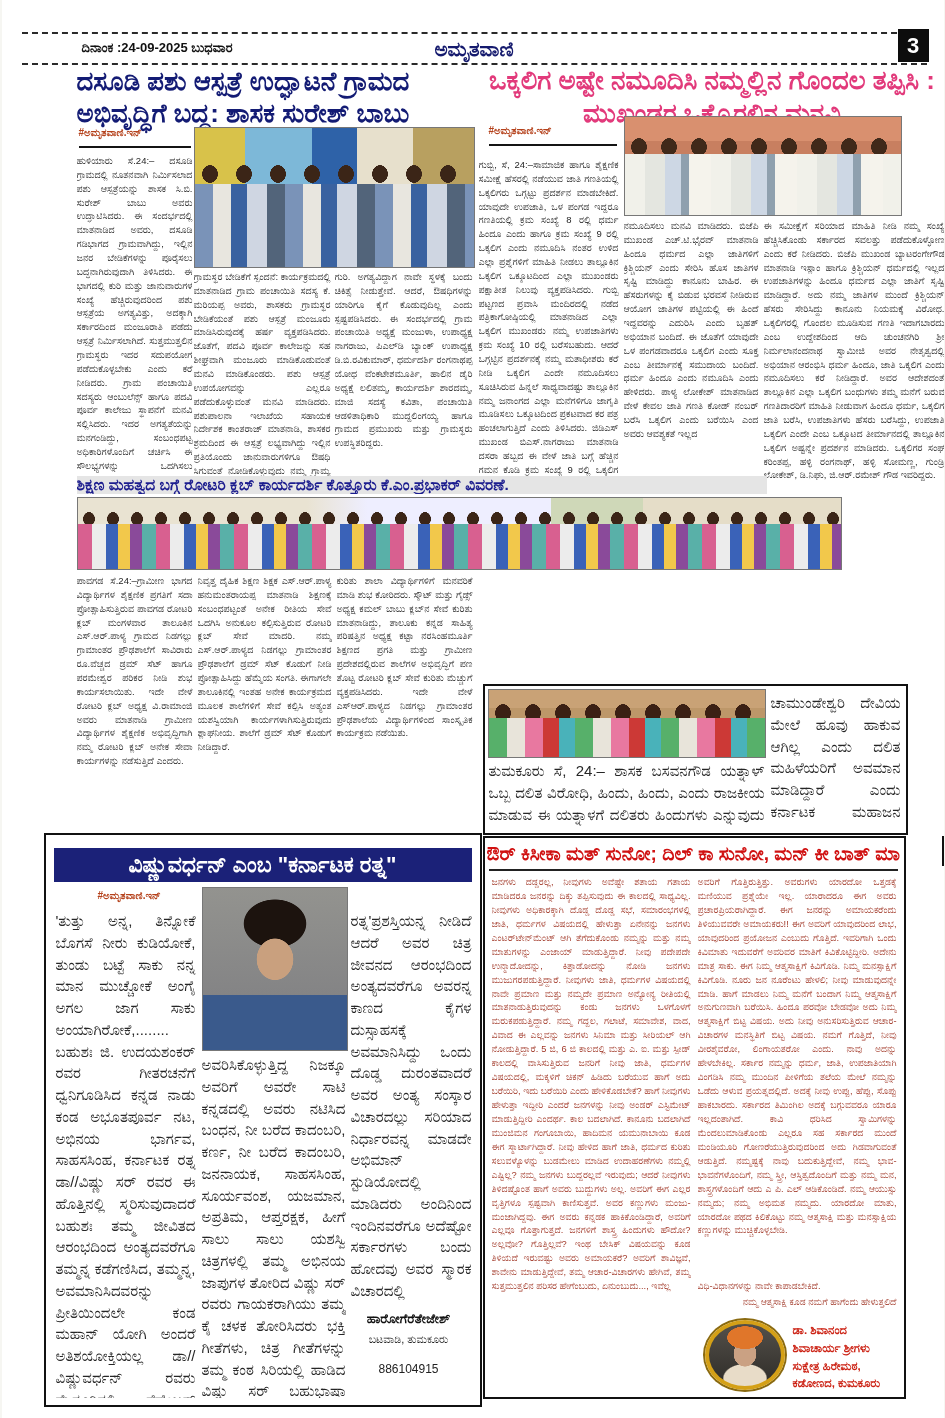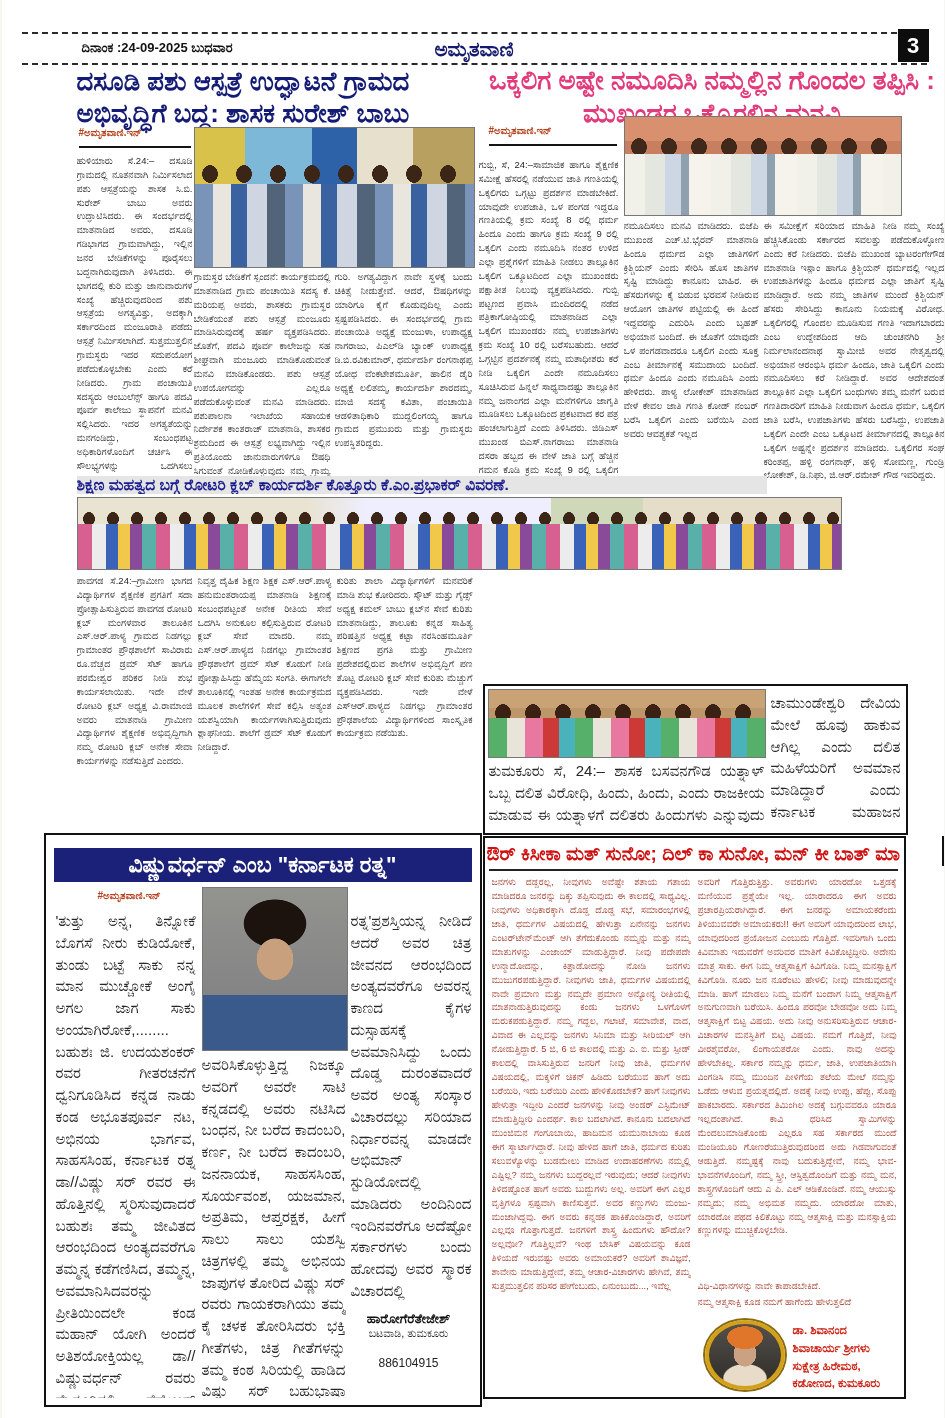--- a/index.html
+++ b/index.html
@@ -97,32 +97,32 @@
 
   <div class="abs vbox" style="left:42px;top:833px;width:434px;height:570px;background:#fff;">
     <div class="abs vtitle" style="left:8px;top:13px;width:418px;height:34px;">ವಿಷ್ಣುವರ್ಧನ್ ಎಂಬ "ಕರ್ನಾಟಕ ರತ್ನ"</div>
     <div class="abs" style="left:52px;top:55px;font-size:10px;font-weight:bold;color:#b5421c;">#ಅಮೃತವಾಣಿ.ಇನ್</div>
     <div class="abs body-sm" style="left:10px;top:75px;width:140px;height:488px;">'ತುತ್ತು ಅನ್ನ, ತಿನ್ನೋಕೆ ಬೊಗಸೆ ನೀರು ಕುಡಿಯೋಕೆ, ತುಂಡು ಬಟ್ಟೆ ಸಾಕು ನನ್ನ ಮಾನ ಮುಚ್ಚೋಕೆ ಅಂಗೈ ಅಗಲ ಜಾಗ ಸಾಕು ಅಂಯಾಗಿರೋಕೆ,........ ಬಹುಶಃ ಜಿ. ಉದಯಶಂಕರ್ ರವರ ಗೀತರಚನೆಗೆ ಧ್ವನಿಗೂಡಿಸಿದ ಕನ್ನಡ ನಾಡು ಕಂಡ ಅಭೂತಪೂರ್ವ ನಟ, ಅಭಿನಯ ಭಾರ್ಗವ, ಸಾಹಸಸಿಂಹ, ಕರ್ನಾಟಕ ರತ್ನ ಡಾ//ವಿಷ್ಣು ಸರ್ ರವರ ಈ ಹೊತ್ತಿನಲ್ಲಿ ಸ್ಮರಿಸುವುದಾದರೆ ಬಹುಶಃ ತಮ್ಮ ಜೀವಿತದ ಆರಂಭದಿಂದ ಅಂತ್ಯದವರೆಗೂ ತಮ್ಮನ್ನ ಕಡೆಗಣಿಸಿದ, ತಮ್ಮನ್ನ, ಅವಮಾನಿಸಿದವರನ್ನು ಪ್ರೀತಿಯಿಂದಲೇ ಕಂಡ ಮಹಾನ್ ಯೋಗಿ ಅಂದರೆ ಅತಿಶಯೋಕ್ತಿಯಲ್ಲ ಡಾ// ವಿಷ್ಣುವರ್ಧನ್ ರವರು ಮೈಸೂರಿನಲ್ಲಿ ಸೆಪ್ಟೆಂಬರ್ 18,1950ರಂದು ಜನಿಸಿದರು ಮೈಸೂರು ಮತ್ತು ಬೆಂಗಳೂರಿನಲ್ಲಿ ಶಿಕ್ಷಣವನ್ನ ಪಡೆದರು ಕಿಲಕಾಲ ಮೆಡಿಕಲ್ ರೆಪ್ ಆಗಿ ಕಾರ್ಯನಿರ್ವಹಿಸಿದ ವಿಷ್ಣು ಸರ್ ರವರ ಮೂಲ ಹೆಸರು ಸಂಪತ್ ಕುಮಾರ್ 1971 ರಲ್ಲಿ ತೆರೆಕಂಡ 'ವಂಶವೃಕ್ಷ' ಚಿತ್ರದಲ್ಲಿ ನಟಿಸಿದ ವಿಷ್ಣು ದಾದರವರು "ಚಿತ್ರ ಬ್ರಹ್ಮ" ಪುಟ್ಟಣ್ಣ ಕಣಗಾಲ್ ರವರ "ನಾಗರಹಾವು" ಚಿತ್ರದ ಮುಖಾಂತರ ನಾಯಕ ನಟನಾಗಿ ಕನ್ನಡ ಚಿತ್ರರಂಗಕ್ಕೆ ಪಾದಾರ್ಪಣೆ ಮಾಡಿದರು ಬಹುಶಃ ಈ ಚಿತ್ರದಲ್ಲಿನ ಅವರ "ರಾಮಾಚಾರಿ" ಪಾತ್ರ ನಿಜಕ್ಕೂ ಬಹುದೊಡ್ಡ ಹೆಸರನ್ನ ನೀಡಿತ್ತು ಅಂದು ಪುಟ್ಟಣ್ಣನವರೇ ಸಂಪತ್ ಕುಮಾರನನ್ನ "ವಿಷ್ಣುವರ್ಧನ" ರೆಂದು ನಾಮಕರಣ ಮಾಡಿದರು ಮುಂದಿನದು ಇತಿಹಾಸ. ಅವರು ನಟಿಸಿದ ಒಂದೊಂದು ಚಿತ್ರವು ಅದ್ಭುತ ಅನನ್ಯ ಪಾತ್ರಕ್ಕೆ ಅವರು ಕೊಡುತ್ತಿದ್ದ ಜೀವಂತಿಕೆ ಎಲ್ಲಕಿಂತ ಮಿಗಿಲಾಗಿ ಅದರೊಳಗೆ ತಮ್ಮನ್ನ, ತಾವು</div>
     <div class="abs photo ph5" style="left:156px;top:52px;width:144px;height:162px;"></div>
     <div class="abs body-sm" style="left:156px;top:219px;width:144px;height:344px;">ಅವರಿಸಿಕೊಳ್ಳುತ್ತಿದ್ದ ನಿಜಕ್ಕೂ ಅವರಿಗೆ ಅವರೇ ಸಾಟಿ ಕನ್ನಡದಲ್ಲಿ ಅವರು ನಟಿಸಿದ ಬಂಧನ, ನೀ ಬರೆದ ಕಾದಂಬರಿ, ಕರ್ಣ, ನೀ ಬರೆದ ಕಾದಂಬರಿ, ಜನನಾಯಕ, ಸಾಹಸಸಿಂಹ, ಸೂರ್ಯವಂಶ, ಯಜಮಾನ, ಅಪ್ರತಿಮ, ಆಪ್ತರಕ್ಷಕ, ಹೀಗೆ ಸಾಲು ಸಾಲು ಯಶಸ್ವಿ ಚಿತ್ರಗಳಲ್ಲಿ ತಮ್ಮ ಅಭಿನಯ ಜಾಪುಗಳ ತೋರಿದ ವಿಷ್ಣು ಸರ್ ರವರು ಗಾಯಕರಾಗಿಯು ತಮ್ಮ ಕೈ ಚಳಕ ತೋರಿಸಿದರು ಭಕ್ತಿ ಗೀತೆಗಳು, ಚಿತ್ರ ಗೀತೆಗಳನ್ನು ತಮ್ಮ ಕಂಠ ಸಿರಿಯಲ್ಲಿ ಹಾಡಿದ ವಿಷ್ಣು ಸರ್ ಬಹುಭಾಷಾ ನಟರಾಗಿಯೂ ತಮ್ಮ ಅದ್ಭುತ ನಟನೆಯಿಂದ ಪ್ರೇಕ್ಷಕರ ಮನ ಗೆದ್ದವರು ಕನ್ನಡ, ತಮಿಳು, ತೆಲುಗು, ಹಿಂದಿ, ಮಲೆಯಾಳಂ, ಭಾಷೆ ಸೇರಿ 200ಚಿತ್ರಗಳಲ್ಲಿ ನಟಿಸಿದ ವಿಷ್ಣು ಸರ್ ರವರಿಗೆ ಹಲವಾರು ಪ್ರಶಸ್ತಿಗಳು ಪರಸಿಬಂದಿವೆ ಕರ್ನಾಟಕ ರಾಜ್ಯ ಸರ್ಕಾರ ಪ್ರಶಸ್ತಿ, 7ಫಿಲ್ಮ್ ಫೇರ್ ಪ್ರಶಸ್ತಿ, ಡಾ//ರಾಜ್ ಕುಮಾರ್ ಪ್ರಶಸ್ತಿ 2005ರಲ್ಲಿ ಬೆಂಗಳೂರು ವಿಶ್ವವಿದ್ಯಾನಿಲಯದಿಂದ ಗೌರವ ಡಾಕ್ಟರೇಟ್, ಕರ್ನಾಟಕ ಸರ್ಕಾರ ಭಾರತೀಯ ಚಿತ್ರರಂಗಕ್ಕೆ ಅವರು ಸಲ್ಲಿಸಿದ ಅನುಪಮ ಸೇವೆಗೆ ತನ್ನ ವಾರ್ಷಿಕ ಜೀವಿತಾವಧಿಯ ಸಾಧನೆ ಪ್ರಶಸ್ತಿ ಯನ್ನ ಅವರ ಹೆಸರಿನಲ್ಲಿ ಮರುನಾಮಕರಣ ಮಾಡಿದೆ 2025 ನೇ ಸಾಲಿನಲ್ಲಿ ಅವರಿಗೆ ಮರಣೋತ್ತರ "ಕರ್ನಾಟಕ</div>
     <div class="abs body-sm" style="left:305px;top:75px;width:121px;height:396px;">ರತ್ನ'ಪ್ರಶಸ್ತಿಯನ್ನ ನೀಡಿದೆ ಆದರೆ ಅವರ ಚಿತ್ರ ಜೀವನದ ಆರಂಭದಿಂದ ಅಂತ್ಯದವರೆಗೂ ಅವರನ್ನ ಕಾಣದ ಕೈಗಳ ದುಸ್ಸಾಹಸಕ್ಕೆ ಅವಮಾನಿಸಿದ್ದು ಒಂದು ದೊಡ್ಡ ದುರಂತವಾದರೆ ಅವರ ಅಂತ್ಯ ಸಂಸ್ಕಾರ ವಿಚಾರದಲ್ಲು ಸರಿಯಾದ ನಿರ್ಧಾರವನ್ನ ಮಾಡದೇ ಅಭಿಮಾನ್ ಸ್ಟುಡಿಯೋದಲ್ಲಿ ಮಾಡಿದರು ಅಂದಿನಿಂದ ಇಂದಿನವರೆಗೂ ಅದೆಷ್ಟೋ ಸರ್ಕಾರಗಳು ಬಂದು ಹೋದವು ಅವರ ಸ್ಮಾರಕ ವಿಚಾರದಲ್ಲಿ ಅಂತಿಮವಾದ ನಿರ್ಧಾರಕ್ಕೆ ಬರಲು ಇನ್ನು ಸಾಧ್ಯವಾಗಿಲ್ಲ ಇದು ಒಬ್ಬ ನಟನಿಗೆ ಆದ ಅವಮಾನವೋ?ಕಾಣದ ಕೈಗಳ ಅಟ್ಟಹಾಸವೋ?ಸ್ಪಷ್ಟ ಚಿತ್ರಣವಿಲ್ಲ ಈಗಾಗಲೇ ಅಭಿಮಾನಿಗಳು ಹೋರಾಟಕ್ಕೆ ಸಜ್ಜಾಗಿ ಕೆಲವೊಂದು ಸಂಘಟನೆಗಳು ಧ್ವನಿ ಎತ್ತಿದ್ದು ಒಬ್ಬ ಮೇರು ನಟನಿಗೆ ಸಲ್ಲಬೇಕಾದ ಒಂದಿಷ್ಟು ಗೌರವ ಸಲ್ಲಬೇಕು ವಿಷ್ಣು ಸರ್ ರಾಜಕೀಯ ಮಾಡಲಿಲ್ಲ, ತಮ್ಮನ್ನ ಹೊಡೆದು ಅವಮಾನಿಸಿದವರ ಮೇಲೆ ಸೇಡು ತೀರಿಸಿ ಕೊಳ್ಳಲಿಲ್ಲ ವರ್ಣನಾಗಿರೋ ಎಲ್ಲವನ್ನೂ ಸಹಿಸಿಕೊಂಡು ಡಿಸೆಂಬರ್ 30,2009ರಂದು ನಮ್ಮನ್ನೆಲ್ಲ ಅಗಲಿದರು ಕರ್ನಾಟಕ ರಾಜ್ಯ ಸರ್ಕಾರ ಅವರಿಗೆ "ಕರ್ನಾಟಕ ಪ್ರಶಸ್ತಿ" ನೀಡಿ ಗೌರವ ಹೆಚ್ಚಿಸಿಕೊಂಡರೆ ಸಾಲದು ಅವರ ಸ್ಮಾರಕಕ್ಕೆ ಇಂತಿಷ್ಟು ಜಾಗವನ್ನ ಅಭಿಮಾನ ನೆರವೇರುವಂತೆ ಮಾಡಬೇಕೆಂಬುದು ಅವರ ಅಭಿಮಾನಿಗಳ ಅಭಿಲಾಷೆ ಮತ್ತು ಒತ್ತಾಯ ಆಗ ಮಾತ್ರ ಅವರಿಗೊಂದು ಬಹುದೊಡ್ಡ ಗೌರವ Any way ವಿಷ್ಣು ಸರ್ ಜನ್ಮ ದಿನದ ಹಾರ್ದಿಕ ಶುಭಾಶಯಗಳು ಸಾರ್</div>
     <div class="abs" style="left:298px;top:476px;width:130px;">
       <div class="sig-name">ಹಾರೋಗೆರೆತೇಜೇಶ್</div>
-      <div class="sig-sub" style="">ಬಟವಾಡಿ, ತುಮಕೂರು</div>
+      <div class="sig-sub" style="margin-top:6px;">ಬಟವಾಡಿ, ತುಮಕೂರು</div>
       <div class="sig-sub" style="margin-top:16px;font-size:12px;">886104915</div>
     </div>
   </div>
 
   <div class="abs rbox" style="left:481px;top:836px;width:419px;height:559px;background:#fff;z-index:5;">
     <div class="abs rhl" style="left:2px;top:5px;width:413px;">ಔರ್ ಕಿಸೀಕಾ ಮತ್ ಸುನೋ;  ದಿಲ್ ಕಾ ಸುನೋ, ಮನ್ ಕೀ ಬಾತ್ ಮಾನ್‌ಲೋ</div>
     <div class="abs" style="left:4px;top:31px;width:409px;border-top:2px solid #222;"></div>
     <div class="abs red-txt" style="left:7px;top:38px;width:199px;height:512px;">ಜನಗಳು ದಡ್ಡರಲ್ಲ, ನೀವುಗಳು ಅವೆಷ್ಟೇ ಶತಾಯ ಗತಾಯ ಮಾಡಿದರೂ ಜನರನ್ನು ದಿಕ್ಕು ತಪ್ಪಿಸುವುದು ಈ ಕಾಲದಲ್ಲಿ ಸಾಧ್ಯವಿಲ್ಲ. ನೀವುಗಳು ಅಧಿಕಾರಕ್ಕಾಗಿ ದೊಡ್ಡ ದೊಡ್ಡ ಸಭೆ, ಸಮಾರಂಭಗಳಲ್ಲಿ ಜಾತಿ, ಧರ್ಮಗಳ ವಿಷಯದಲ್ಲಿ ಹೇಳುತ್ತಾ ಏನೇನನ್ನು ಜನಗಳು ಎಂಟರ್‌ಟೇನ್‌ಮೆಂಟ್ ಆಗಿ ತೆಗೆದುಕೊಂಡು ನಮ್ಮನ್ನು ಮತ್ತು ನಮ್ಮ ಮಾತುಗಳನ್ನು ಎಂಜಾಯ್ ಮಾಡುತ್ತಿದ್ದಾರೆ. ನೀವು ಪದೇಪದೇ ಉನ್ಮಾದೋದನ್ನು, ಕಿತ್ತಾಡೋದನ್ನು ನೋಡಿ ಜನಗಳು ಮುಜುಗರಪಡುತ್ತಿದ್ದಾರೆ. ನೀವುಗಳು ಜಾತಿ, ಧರ್ಮಗಳ ವಿಷಯದಲ್ಲಿ ನಾವೇ ಪ್ರಮಾಣ ಮತ್ತು ನಮ್ಮದೇ ಪ್ರಮಾಣ ಅನ್ಯೋನ್ಯ ರೀತಿಯಲ್ಲಿ ಮಾತನಾಡುತ್ತಿರುವುದನ್ನು ಕಂಡು ಜನಗಳು ಒಳಗೊಳಗೆ ಮರುಕಪಡುತ್ತಿದ್ದಾರೆ. ನಮ್ಮ ಗದ್ದಲ, ಗಲಾಟೆ, ಸಮಾವೇಶ, ವಾದ, ವಿವಾದ ಈ ಎಲ್ಲವನ್ನು ಜನಗಳು ಸಿನಿಮಾ ಮತ್ತು ಸೀರಿಯಲ್ ಆಗಿ ನೋಡುತ್ತಿದ್ದಾರೆ. 5 ಜಿ, 6 ಜಿ ಕಾಲದಲ್ಲಿ ಮತ್ತು ಎ. ಐ. ಮತ್ತು ಸ್ಪೀಡ್ ಕಾಲದಲ್ಲಿ ವಾಸಿಸುತ್ತಿರುವ ಜನರಿಗೆ ನೀವು ಜಾತಿ, ಧರ್ಮಗಳ ವಿಷಯದಲ್ಲಿ, ಮಕ್ಕಳಿಗೆ ಚಿಕನ್ ಹಿಡಿದು ಬರೆಯುವ ಹಾಗೆ ಅದು ಬರೆಯಿರಿ, ಇದು ಬರೆಯಿರಿ ಎಂದು ಹೇಳಿಕೊಡಬೇಕೆ? ಹಾಗೆ ನೀವುಗಳು ಹೇಳುತ್ತಾ ಇದ್ದೀರಿ ಎಂದರೆ ಜನಗಳನ್ನು ನೀವು ಅಂಡರ್ ಎಸ್ಟಿಮೇಟ್ ಮಾಡುತ್ತಿದ್ದೀರಿ ಎಂದರ್ಥ. ಕಾಲ ಬದಲಾಗಿದೆ. ಕಾನೂನು ಬದಲಾಗಿದೆ ಮುಂಜಿಮನ ಗಂಗೂಬಾಯಿ, ಹಾದಿಮನ ಯಮುನಾಬಾಯಿ ಕೂಡ ಈಗ ಸ್ಮಾರ್ಟಾಗಿದ್ದಾರೆ. ನೀವು ಹೇಳಿದ ಹಾಗೆ ಜಾತಿ, ಧರ್ಮದ ಕುರಿತು ಸಲುವಳ್ಯೊಳನ್ನು ಬುಡಮೇಲು ಮಾಡಿದ ಉದಾಹರಣೆಗಳು ನಮ್ಮಲ್ಲಿ ಎಷ್ಟಿಲ್ಲ? ನಮ್ಮ ಜನಗಳು ಬುದ್ದರಲ್ಲವೆ ಇರುವುದು; ಆದರೆ ನೀವುಗಳು ತಿಳಿದಷ್ಟೊಂತ ಹಾಗೆ ಅವರು ಬುದ್ದುಗಳು ಅಲ್ಲ. ಅವರಿಗೆ ಈಗ ಎಲ್ಲರ ವೃತ್ತಿಗಳೂ ಸ್ಪಷ್ಟವಾಗಿ ಕಾಣಿಸುತ್ತವೆ. ಅವರ ಕಣ್ಣುಗಳು ಮಂಜು-ಮಂಜಾಗಿದ್ದವು. ಈಗ ಅವರು ಕನ್ನಡಕ ಹಾಕಿಕೊಂಡಿದ್ದಾರೆ, ಅವರಿಗೆ ಎಲ್ಲವೂ ಗೊತ್ತಾಗುತ್ತದೆ. ಜನಗಳಿಗೆ ಶಾಸ್ತ್ರ ಹಿಂದುಗಳು ಹೌದೋ? ಅಲ್ಲವೋ? ಗೊತ್ತಿಲ್ಲವೆ? ಇಂಥ ಬೇಸಿಕ್ ವಿಷಯವನ್ನು ಕೂಡ ತಿಳಿಯದೆ ಇರುವಷ್ಟು ಅವರು ಅಮಾಯಕರೆ? ಅವರಿಗೆ ಶಾವಿಜ್ಞವೆ, ಶಾವೇನು ಮಾಡುತ್ತಿದ್ದೇವೆ, ತಮ್ಮ ಆಚಾರ-ವಿಚಾರಗಳು ಹೇಗಿವೆ, ತಮ್ಮ ಸುತ್ತಮುತ್ತಲಿನ ಪರಿಸರ ಹೇಗೆಂಬುದು, ಏನುಂಬುದು..., ಇವೆಲ್ಲ</div>
     <div class="abs red-txt" style="left:213px;top:38px;width:199px;height:400px;">ಅವರಿಗೆ ಗೊತ್ತಿರುತ್ತಿತ್ತು. ಅವರುಗಳು ಯಾರದೋ ಒತ್ತಡಕ್ಕೆ ಮಣಿಯುವ ಪ್ರಶ್ನೆಯೇ ಇಲ್ಲ. ಯಾರಾದರೂ ಈಗ ಅವರು ಪ್ರಚಾರಪ್ರಿಯರಾಗಿದ್ದಾರೆ. ಈಗ ಜನರನ್ನು ಅಮಾಯಕರೆಂದು ತಿಳಿಯುವವರೇ ಅಮಾಯಕರು!! ಈಗ ಅವರಿಗೆ ಯಾವುದರಿಂದ ಲಾಭ, ಯಾವುದರಿಂದ ಪ್ರಯೋಜನ ಎಂಬುದು ಗೊತ್ತಿದೆ. ಇವರಿಗಾಗಿ ಒಂದು ಕಿವಿಮಾತು ಇದುವರೆಗೆ ಅವರಿವರ ಮಾತಿಗೆ ಕಿವಿಕೊಟ್ಟಿದ್ದೀರಿ. ಅದೇನು ಮಾತ್ರ ಸಾಕು. ಈಗ ನಿಮ್ಮ ಆತ್ಮಸಾಕ್ಷಿಗೆ ಕಿವಿಗೊಡಿ. ನಿಮ್ಮ ಮನಸ್ಸಾಕ್ಷಿಗೆ ಕಿವಿಗೊಡಿ. ನೂರು ಜನ ನೂರೆಂಟು ಹೇಳಲಿ; ನೀವು ಮಾಡುವುದನ್ನೇ ಮಾಡಿ. ಹಾಗೆ ಮಾಡಲು ನಿಮ್ಮ ಮನೆಗೆ ಬಂದಾಗ ನಿಮ್ಮ ಆತ್ಮಸಾಕ್ಷಿಗೆ ಅನುಗುಣವಾಗಿ ಬರೆಯಿಸಿ. ಹಿಂದೂ ಪರವೋ ಬೇಡವೋ ಅದು ನಿಮ್ಮ ಆತ್ಮಸಾಕ್ಷಿಗೆ ಬಿಟ್ಟ ವಿಷಯ. ಅದು ನೀವು ಅನುಸರಿಸುತ್ತಿರುವ ಆಚಾರ-ವಿಚಾರಗಳ ಮನಸ್ಥಿತಿಗೆ ಬಿಟ್ಟ ವಿಷಯ. ನಮಗೆ ಗೊತ್ತಿದೆ, ನೀವು ವೀರಶೈವರೋ, ಲಿಂಗಾಯತರೋ ಎಂದು. ನಾವು ಅದನ್ನು ಹೇಳಬೇಕಿಲ್ಲ. ಸರ್ಕಾರ ನಮ್ಮನ್ನು ಧರ್ಮ, ಜಾತಿ, ಉಪಜಾತಿಯಾಗಿ ವಿಂಗಡಿಸಿ ನಮ್ಮ ಮುಂದಿನ ಪೀಳಿಗೆಯ ತಲೆಯ ಮೇಲೆ ನಮ್ಮನ್ನು ಒಡೆದು ಆಳುವ ಪ್ರಯತ್ನದಲ್ಲಿದೆ. ಅದಕ್ಕೆ ನೀವು ಉಪ್ಪು, ಹೆಪ್ಪು, ಸೊಪ್ಪು ಹಾಕಬಾರದು. ಸರ್ಕಾರದ ತಿಮಿಂಗಿಲ ಅದಕ್ಕೆ ಬಗ್ಗುವವರೂ ಯಾರೂ ಇಲ್ಲದಂತಾಗಿದೆ. ಕಾವಿ ಧರಿಸಿದ ಸ್ವಾಮಿಗಳನ್ನು ಮೆಂದಲುಮಾಡಿಕೊಂಡು ಎಲ್ಲರೂ ಸಹ ಸರ್ಕಾರದ ಮುಂದೆ ಮಂಡಿಯೂರಿ ಗೋಣರೆಯುತ್ತಿರುವುದರಿಂದ ಅದು ಗಿಡವಾಗುವಂತೆ ಆಡುತ್ತಿದೆ. ನಮ್ಮಷ್ಟಕ್ಕೆ ನಾವು ಬದುಕುತ್ತಿದ್ದೇವೆ, ನಮ್ಮ ಭಾವ-ಭಾವನೆಗಳೊಂದಿಗೆ, ನಮ್ಮ ಸ್ತ್ರೀ, ಆಸ್ತಿತ್ವದೊಂದಿಗೆ ಮತ್ತು ನಮ್ಮ ಮನ, ಶಾಸ್ತ್ರಗಳೊಂದಿಗೆ ಆದು ಎ ಪಿ. ಎಲ್ ಆಡಿಕೊಂಡಿದೆ. ನಮ್ಮ ಆಯುಸ್ಸು ನಮ್ಮದು; ನಮ್ಮ ಅಭಿಮತ ನಮ್ಮದು. ಯಾರದೋ ಮಾತು, ಯಾರದೋ ಪಥದ ಕಿಲಿಕೊಟ್ಟು ನಮ್ಮ ಆತ್ಮಸಾಕ್ಷಿ ಮತ್ತು ಮನಸ್ಸಾಕ್ಷಿಯ ಕಣ್ಣುಗಳನ್ನು ಮುಚ್ಚಿಕೊಳ್ಳಬೇಡಿ.</div>
     <div class="abs red-txt" style="left:213px;top:442px;width:199px;height:34px;text-align:left;">ವಿಧಿ-ವಿಧಾನಗಳನ್ನು ನಾವೇ ಕಾಪಾಡಬೇಕಿದೆ.</div>
-    <div class="abs red-txt" style="left:213px;top:458px;width:199px;height:20px;text-align:left;">ನಮ್ಮ ಆತ್ಮಸಾಕ್ಷಿ ಕೂಡ ನಮಗೆ ಹಾಗೆಂದು ಹೇಳುತ್ತಲಿದೆ</div>
+    <div class="abs red-txt" style="left:213px;top:458px;width:199px;height:20px;text-align:right;">ನಮ್ಮ ಆತ್ಮಸಾಕ್ಷಿ ಕೂಡ ನಮಗೆ ಹಾಗೆಂದು ಹೇಳುತ್ತಲಿದೆ</div>
     <div class="abs oval" style="left:220px;top:482px;width:72px;height:62px;"></div>
     <div class="abs rsig" style="left:308px;top:484px;width:104px;">
       <div>ಡಾ. ಶಿವಾನಂದ</div>
       <div>ಶಿವಾಚಾರ್ಯ ಶ್ರೀಗಳು</div>
       <div>ಸುಕ್ಷೇತ್ರ ಹಿರೇಮಠ,</div>
       <div>ಕಡೋಣದ, ಕುಮಕೂರು</div>
     </div>
   </div>
 
   <div class="abs" style="left:940px;top:836px;width:0;height:30px;border-left:2px solid #111;"></div>

